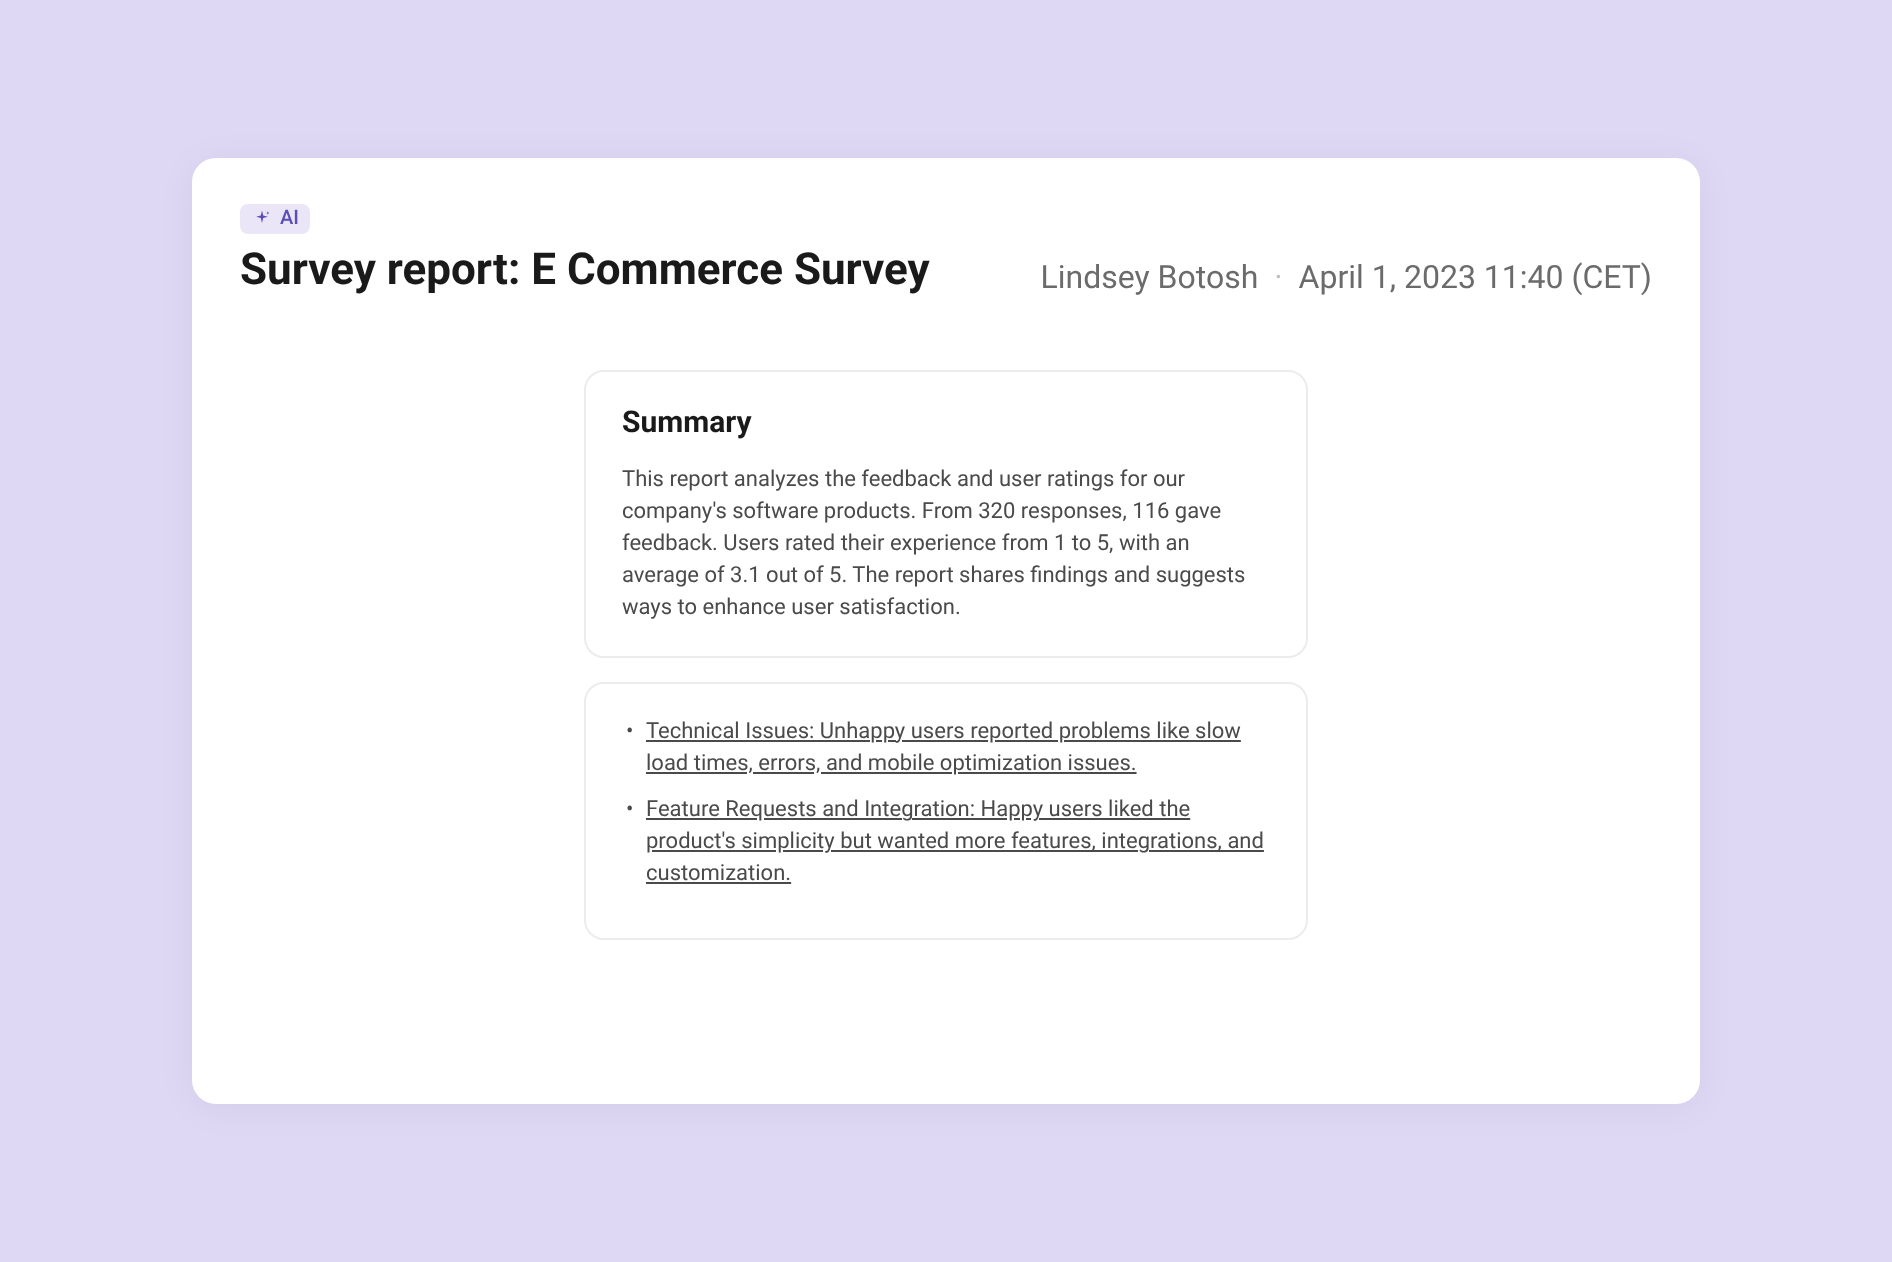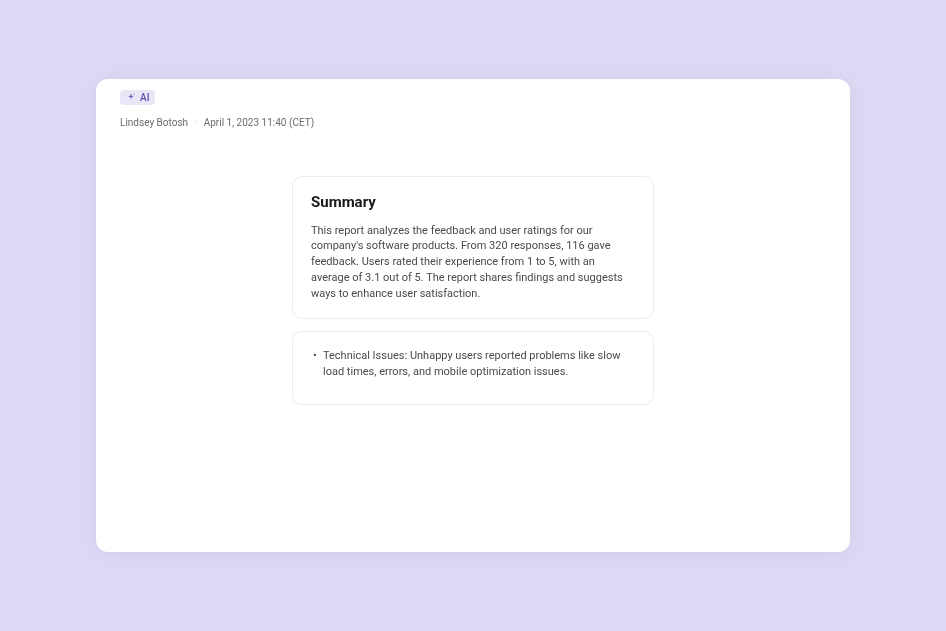--- a/index.html
+++ b/index.html
@@ -18,21 +18,21 @@
       justify-content: center;
       overflow: hidden;
     }
 
     .page-container {
       width: 754px;
       height: 473px;
       background-color: #ffffff;
       border-radius: 12px;
       box-shadow: 0 2px 20px rgba(0,0,0,0.05);
-      padding: 8px 24px;
+      padding: 20px 24px;
       overflow: hidden;
       position: relative;
     }
 
     .ai-badge {
       display: inline-flex;
       align-items: center;
       gap: 4px;
       background-color: #ebe6f7;
       color: #5a4fb5;
@@ -56,42 +56,42 @@
     }
 
     .page-title {
       font-size: 22px;
       font-weight: 700;
       color: #1a1a1a;
       line-height: 1.2;
     }
 
     .meta-line {
-      font-size: 10px;
+      font-size: 16px;
       color: #6b6b6b;
       white-space: nowrap;
       margin-top: 6px;
     }
 
     .meta-line .sep {
       margin: 0 4px;
       color: #bdbdbd;
     }
 
     .subtext {
       font-size: 10px;
       color: #6b6b6b;
       margin-top: 4px;
     }
 
     .content-area {
       display: flex;
       flex-direction: column;
       align-items: center;
-      margin-top: 48px;
+      margin-top: 36px;
       gap: 12px;
     }
 
     .card {
       width: 362px;
       border: 1px solid #ececec;
       border-radius: 10px;
       padding: 16px 18px;
     }
 
@@ -110,20 +110,21 @@
 
     .card ul {
       list-style: none;
       padding-left: 0;
     }
 
     .card ul li {
       position: relative;
       padding-left: 12px;
       margin-bottom: 8px;
+      text-decoration: underline;
     }
 
     .card ul li::before {
       content: "•";
       position: absolute;
       left: 2px;
       top: 0;
       color: #4a4a4a;
     }
   </style>
@@ -134,37 +135,39 @@
 
   <div class="ai-badge">
     <svg viewBox="0 0 24 24" fill="none" stroke="#5a4fb5" stroke-width="2">
       <path d="M12 3 L13.5 9 L19 10.5 L13.5 12 L12 18 L10.5 12 L5 10.5 L10.5 9 Z" fill="#5a4fb5" stroke="none"></path>
       <path d="M19 4 L19.5 5.5 L21 6 L19.5 6.5 L19 8 L18.5 6.5 L17 6 L18.5 5.5 Z" fill="#5a4fb5" stroke="none"></path>
     </svg>
     <span>AI</span>
   </div>
 
   <div class="header-row">
+    <h1 class="page-title">Survey report: E Commerce Survey</h1>
     <div class="meta-line">
       <span>Lindsey Botosh</span>
       <span class="sep">·</span>
       <span>April 1, 2023 11:40 (CET)</span>
     </div>
   </div>
 
 
   <div class="content-area">
 
     <div class="card">
       <h2>Summary</h2>
       <p>This report analyzes the feedback and user ratings for our company's software products. From 320 responses, 116 gave feedback. Users rated their experience from 1 to 5, with an average of 3.1 out of 5. The report shares findings and suggests ways to enhance user satisfaction.</p>
     </div>
 
     <div class="card">
       <ul>
         <li>Technical Issues: Unhappy users reported problems like slow load times, errors, and mobile optimization issues.</li>
+        <li>Feature Requests and Integration: Happy users liked the product's simplicity but wanted more features, integrations, and customization.</li>
 
       </ul>
     </div>
 
   </div>
 
 </div>
 
 </body></html>

